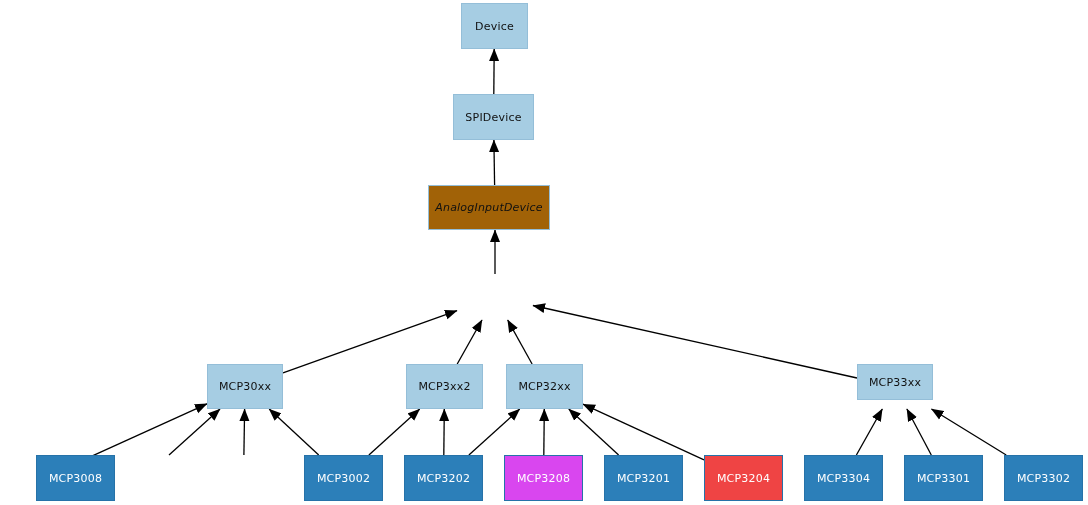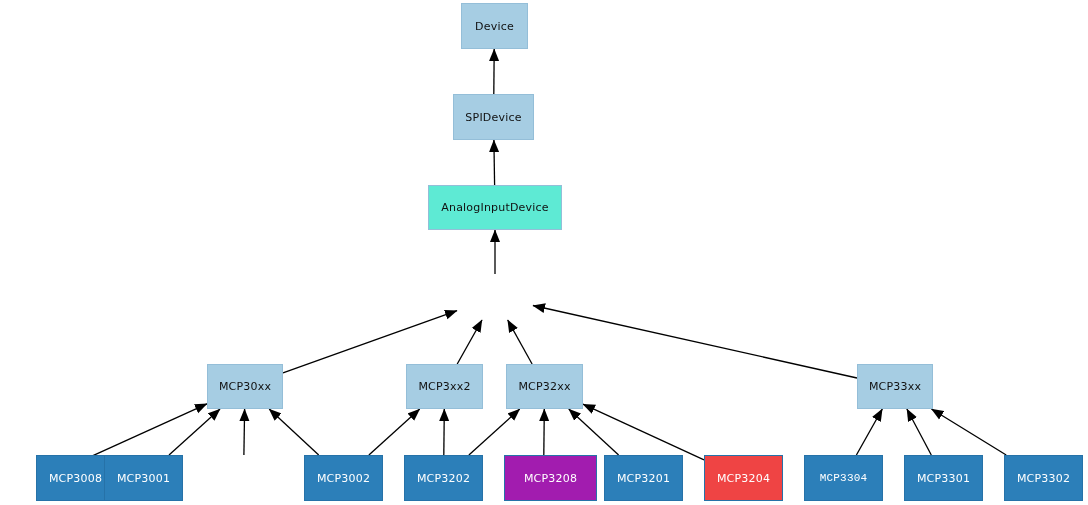--- a/index.html
+++ b/index.html
@@ -63,28 +63,27 @@
         <line x1="618.6" y1="455.0" x2="568.8" y2="409.0" stroke="#000000" stroke-width="1.3" marker-end="url(#arrowhead)"></line>
         <line x1="704.0" y1="459.8" x2="583.0" y2="404.2" stroke="#000000" stroke-width="1.3" marker-end="url(#arrowhead)"></line>
         <line x1="856.4" y1="455.0" x2="882.3" y2="409.0" stroke="#000000" stroke-width="1.3" marker-end="url(#arrowhead)"></line>
         <line x1="931.3" y1="455.0" x2="906.9" y2="409.0" stroke="#000000" stroke-width="1.3" marker-end="url(#arrowhead)"></line>
         <line x1="1006.2" y1="455.0" x2="931.5" y2="409.0" stroke="#000000" stroke-width="1.3" marker-end="url(#arrowhead)"></line>
       </g>
   </svg>
 
 <div class="node" style="left: 461px; top: 3px; width: 67px; height: 46px; background: rgb(166, 205, 227); border: 1px solid rgb(148, 190, 216); color: rgb(17, 17, 17);">Device</div>
     <div class="node" style="left: 453px; top: 94px; width: 81px; height: 46px; background: rgb(166, 205, 227); border: 1px solid rgb(148, 190, 216); color: rgb(17, 17, 17);">SPIDevice</div>
-    <div class="node" style="left: 428px; top: 185px; width: 134px; height: 45px; background: #5eead4; border: 1px solid rgb(148, 190, 216); color: rgb(17, 17, 17);">AnalogInputDevice</div>
+    <div class="node" style="left: 428px; top: 185px; width: 122px; height: 45px; background: #a16207; border: 1px solid rgb(148, 190, 216); color: rgb(17, 17, 17); font-style: italic;">AnalogInputDevice</div>
     <div class="node" style="left: 207px; top: 364px; width: 76px; height: 45px; background: rgb(166, 205, 227); border: 1px solid rgb(148, 190, 216); color: rgb(17, 17, 17);">MCP30xx</div>
     <div class="node" style="left: 406px; top: 364px; width: 77px; height: 45px; background: rgb(166, 205, 227); border: 1px solid rgb(148, 190, 216); color: rgb(17, 17, 17);">MCP3xx2</div>
     <div class="node" style="left: 506px; top: 364px; width: 77px; height: 45px; background: rgb(166, 205, 227); border: 1px solid rgb(148, 190, 216); color: rgb(17, 17, 17);">MCP32xx</div>
-    <div class="node" style="left: 857px; top: 364px; width: 76px; height: 45px; background: rgb(166, 205, 227); border: 1px solid rgb(148, 190, 216); color: rgb(17, 17, 17);">MCP33xx</div>
+    <div class="node" style="left: 857px; top: 364px; width: 76px; height: 36px; background: rgb(166, 205, 227); border: 1px solid rgb(148, 190, 216); color: rgb(17, 17, 17);">MCP33xx</div>
     <div class="node" style="left: 4px; top: 455px; width: 79px; height: 46px; background: rgb(44, 127, 185); border: 1px solid rgb(38, 114, 168); color: rgb(255, 255, 255); margin-left: 32px;">MCP3008</div>
-    <div class="node" style="left: 104px; top: 455px; width: 79px; height: 46px; background: rgb(44, 127, 185); border: 1px solid rgb(38, 114, 168); color: rgb(255, 255, 255);">MCP3001</div>
     <div class="node" style="left: 304px; top: 455px; width: 79px; height: 46px; background: rgb(44, 127, 185); border: 1px solid rgb(38, 114, 168); color: rgb(255, 255, 255);">MCP3002</div>
     <div class="node" style="left: 404px; top: 455px; width: 79px; height: 46px; background: rgb(44, 127, 185); border: 1px solid rgb(38, 114, 168); color: rgb(255, 255, 255);">MCP3202</div>
-    <div class="node" style="left: 504px; top: 455px; width: 93px; height: 46px; background: #a21caf; border: 1px solid rgb(38, 114, 168); color: rgb(255, 255, 255);">MCP3208</div>
+    <div class="node" style="left: 504px; top: 455px; width: 79px; height: 46px; background: #d946ef; border: 1px solid rgb(38, 114, 168); color: rgb(255, 255, 255);">MCP3208</div>
     <div class="node" style="left: 604px; top: 455px; width: 79px; height: 46px; background: rgb(44, 127, 185); border: 1px solid rgb(38, 114, 168); color: rgb(255, 255, 255);">MCP3201</div>
     <div class="node" style="left: 704px; top: 455px; width: 79px; height: 46px; background: #ef4444; border: 1px solid rgb(38, 114, 168); color: rgb(255, 255, 255);">MCP3204</div>
-    <div class="node" style="left: 804px; top: 455px; width: 79px; height: 46px; background: rgb(44, 127, 185); border: 1px solid rgb(38, 114, 168); color: rgb(255, 255, 255); font-family: Liberation Mono, monospace;">MCP3304</div>
+    <div class="node" style="left: 804px; top: 455px; width: 79px; height: 46px; background: rgb(44, 127, 185); border: 1px solid rgb(38, 114, 168); color: rgb(255, 255, 255);">MCP3304</div>
     <div class="node" style="left: 904px; top: 455px; width: 79px; height: 46px; background: rgb(44, 127, 185); border: 1px solid rgb(38, 114, 168); color: rgb(255, 255, 255);">MCP3301</div>
     <div class="node" style="left: 1004px; top: 455px; width: 79px; height: 46px; background: rgb(44, 127, 185); border: 1px solid rgb(38, 114, 168); color: rgb(255, 255, 255);">MCP3302</div>
   </div>
 
 </body></html>

